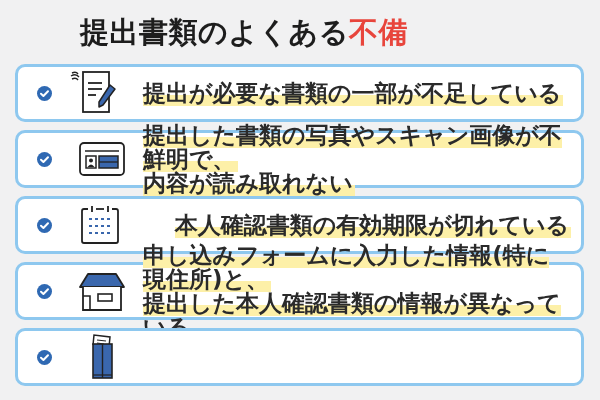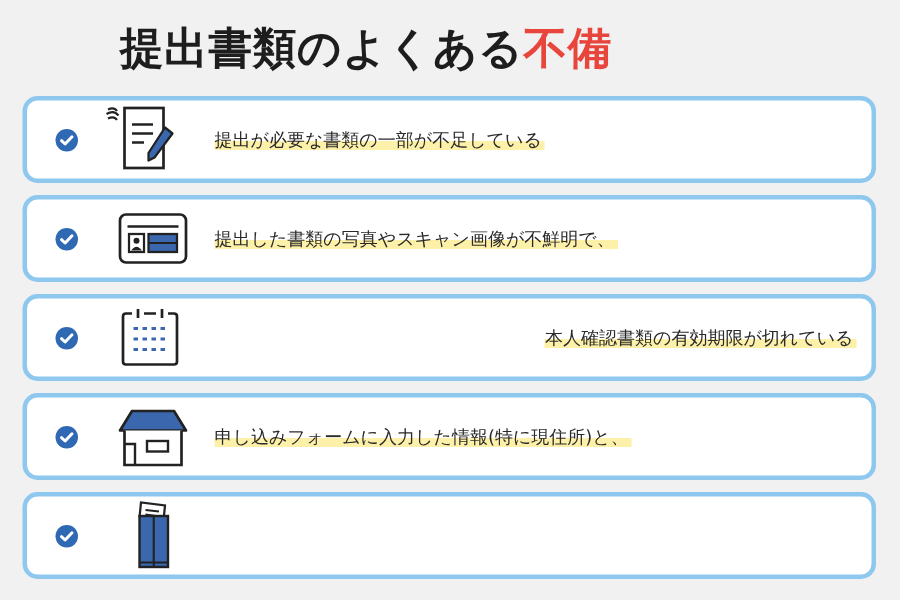--- a/index.html
+++ b/index.html
@@ -44,22 +44,22 @@
       left: 48px; top: 50%;
       width: 60px; height: 48px;
       margin-top: -24px;
     }
     .icon svg { width: 60px; height: 48px; display: block; }
     .text {
       position: absolute;
       left: 125px; right: 10px;
       top: 50%;
       transform: translateY(-50%);
-      font-size: 12px;
-      font-weight: normal;
+      font-size: 23px;
+      font-weight: bold;
       line-height: 24px;
       color: #2a2a2a;
     }
     .text .line {
       display: inline;
       background: linear-gradient(transparent 58%, #fdf0a8 58%);
       padding-right: 2px;
     }
   </style>
 </head>
@@ -100,20 +100,21 @@
       <line x1="19" y1="16" x2="53" y2="16" stroke="#222" stroke-width="1.6"></line>
       <rect x="20" y="21" width="10" height="12" fill="#fff" stroke="#222" stroke-width="1.5"></rect>
       <circle cx="25" cy="25.5" r="2" fill="#222"></circle>
       <path d="M21.5 32 q3.5 -5 7 0 Z" fill="#222"></path>
       <rect x="33" y="21" width="19" height="12" fill="#3a67ad" stroke="#222" stroke-width="1.5"></rect>
       <line x1="33" y1="27" x2="52" y2="27" stroke="#222" stroke-width="1.3"></line>
     </svg>
   </div>
   <div class="text">
     <span class="line">提出した書類の写真やスキャン画像が不鮮明で、</span><br>
+    <span class="line">内容が読み取れない</span>
   </div>
 </div>
 
 <div class="card" style="top:196px;text-align:right;">
   <div class="check">
     <svg viewBox="0 0 15 15">
         <path d="M4 7.8 L6.4 10 L11 5.2" stroke="#fff" stroke-width="2" fill="none" stroke-linecap="round" stroke-linejoin="round"></path>
       </svg>
   </div>
   <div class="icon">
@@ -152,20 +153,21 @@
   <div class="icon">
     <svg viewBox="0 0 60 48">
       <path d="M14 20 L22 7 H50 L58 20 Z" fill="#3a67ad" stroke="#222" stroke-width="1.8" stroke-linejoin="round"></path>
       <path d="M17 20 V43 H55 V20" fill="#fff" stroke="#222" stroke-width="1.8"></path>
       <path d="M17 29 H24 V43" fill="none" stroke="#222" stroke-width="1.6"></path>
       <rect x="32" y="27" width="14" height="7" fill="#fff" stroke="#222" stroke-width="1.6"></rect>
     </svg>
   </div>
   <div class="text">
     <span class="line">申し込みフォームに入力した情報(特に現住所)と、</span><br>
+    <span class="line">提出した本人確認書類の情報が異なっている</span>
   </div>
 </div>
 
 <div class="card" style="top:328px;">
   <div class="check">
     <svg viewBox="0 0 15 15">
         <path d="M4 7.8 L6.4 10 L11 5.2" stroke="#fff" stroke-width="2" fill="none" stroke-linecap="round" stroke-linejoin="round"></path>
       </svg>
   </div>
   <div class="icon">

